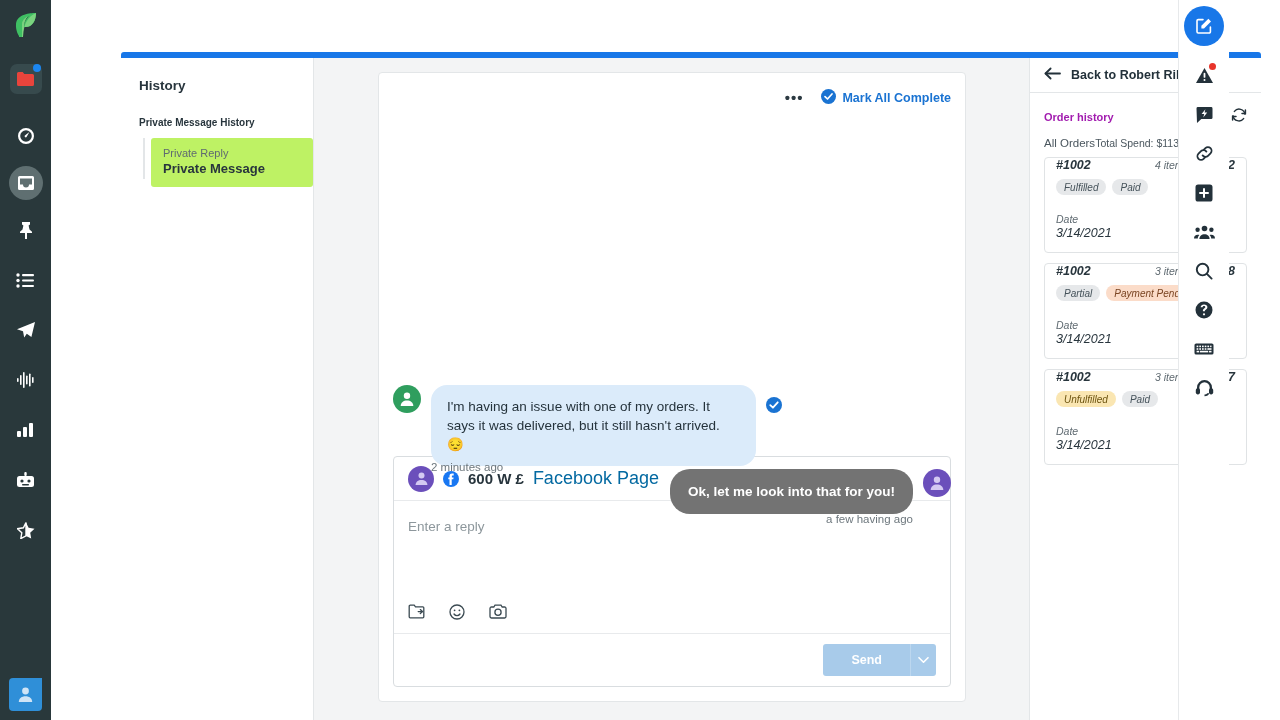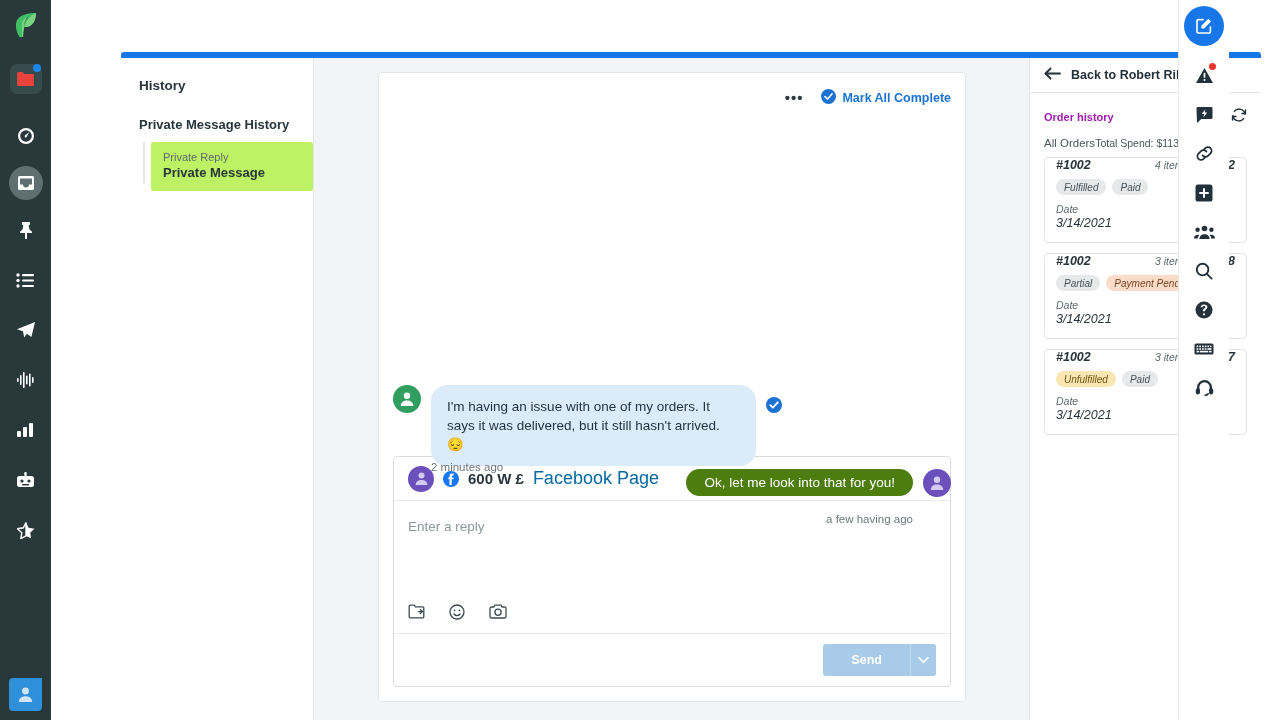--- a/index.html
+++ b/index.html
@@ -51,21 +51,21 @@
   .accent { position: absolute; left: 0; top: 0; width: 1140px; height: 6px;
     background: #1877e8; border-radius: 3px 3px 0 0; }
 
   .columns { position: absolute; left: 0; top: 6px; width: 1140px; height: 662px;
     display: flex; background: #f3f4f5; }
 
   
   .history-col { width: 193px; flex: 0 0 193px; background: #ffffff;
     border-right: 1px solid #e3e6e8; padding: 20px 0 0 18px; }
   .history-title { font-size: 13.5px; font-weight: 700; color: #28353d; }
-  .history-sub { font-size: 13px; font-weight: 700; color: #28353d; margin-top: 24px; }
+  .history-sub { font-size: 10px; font-weight: 700; color: #28353d; margin-top: 24px; }
   .thread-wrap { margin-top: 10px; position: relative; padding-left: 12px; }
   .thread-line { position: absolute; left: 4px; top: 0; bottom: 8px; width: 2px;
     background: #e3e6e8; }
   .thread-item { background: #bef264; border-radius: 3px; padding: 9px 12px 11px; }
   .thread-kicker { font-size: 11px; color: #5f6a71; }
   .thread-label { font-size: 13px; font-weight: 700; color: #28353d; margin-top: 2px; }
 
   
   .conv-col { flex: 1 1 auto; background: #f3f4f5; position: relative; }
   .conv-card { position: absolute; left: 64px; top: 14px; width: 588px; height: 630px;
@@ -84,22 +84,22 @@
   .row.inbound { position: absolute; left: 14px; right: 14px; top: 262px; }
   .row.outbound { position: absolute; left: 14px; right: 14px; top: 346px;
     justify-content: flex-end; }
   .avatar { width: 28px; height: 28px; border-radius: 50%; flex: 0 0 28px;
     display: flex; align-items: center; justify-content: center; }
   .avatar.green { background: #2f9e5e; }
   .avatar.purple { background: #6b4fbb; }
   .bubble { border-radius: 16px; padding: 12px 16px; max-width: 325px;
     font-size: 13.5px; line-height: 19px; }
   .bubble.in { background: #dbebfa; color: #25333c; }
-  .bubble.out { background: #4d7c0f; color: #ffffff; font-size: 13.5px;
-    padding: 4px 18px; border-radius: 20px; }
+  .bubble.out { background: #737373; color: #ffffff; font-size: 13.5px;
+    padding: 13px 18px; border-radius: 20px; font-weight: bold; }
   .check-ic { margin-top: 12px; color: #1a73d2; }
   .stamp { position: absolute; font-size: 11.5px; color: #6d777d; }
   .stamp.in-stamp { left: 52px; top: 338px; }
   .stamp.out-stamp { right: 52px; top: 390px; }
 
   
   .composer { margin: 0 14px 14px; border: 1px solid #d9dde0; border-radius: 4px;
     display: flex; flex-direction: column; height: 231px; }
   .composer-head { height: 44px; display: flex; align-items: center; gap: 9px;
     padding: 0 14px; border-bottom: 1px solid #e8eaec; }
@@ -138,21 +138,21 @@
   .oc-top { display: flex; align-items: baseline; justify-content: space-between; }
   .oc-id { font-size: 12.5px; font-weight: 700; color: #28353d; }
   .oc-right { display: flex; align-items: baseline; gap: 8px; }
   .oc-items { font-size: 10.5px; color: #5f6a71; }
   .oc-price { font-size: 12.5px; font-weight: 700; color: #28353d; }
   .badges { display: flex; gap: 6px; margin-top: 7px; }
   .badge { font-size: 10px; border-radius: 9px; padding: 2.5px 8px; white-space: nowrap; }
   .b-gray { background: #e6e8ea; color: #45525a; }
   .b-peach { background: #fbdcc9; color: #7a4422; }
   .b-yellow { background: #fae6b2; color: #6d5410; }
-  .oc-date-l { font-size: 10.5px; color: #5f6a71; margin-top: 8px; }
+  .oc-date-l { font-size: 10.5px; color: #5f6a71; margin-top: 18px; }
   .oc-date-v { font-size: 12.5px; color: #28353d; margin-top: 1px; }
 
   
   .right-rail { position: absolute; right: 0; top: 0; width: 51px; height: 720px;
     background: #ffffff; border-left: 1px solid #e7e9eb;
     display: flex; flex-direction: column; align-items: center; }
   .compose-fab { margin-top: 6px; width: 40px; height: 40px; border-radius: 50%;
     background: #1877e8; color: #ffffff;
     display: flex; align-items: center; justify-content: center; }
   .r-ic { width: 40px; height: 39px; display: flex; align-items: center;

